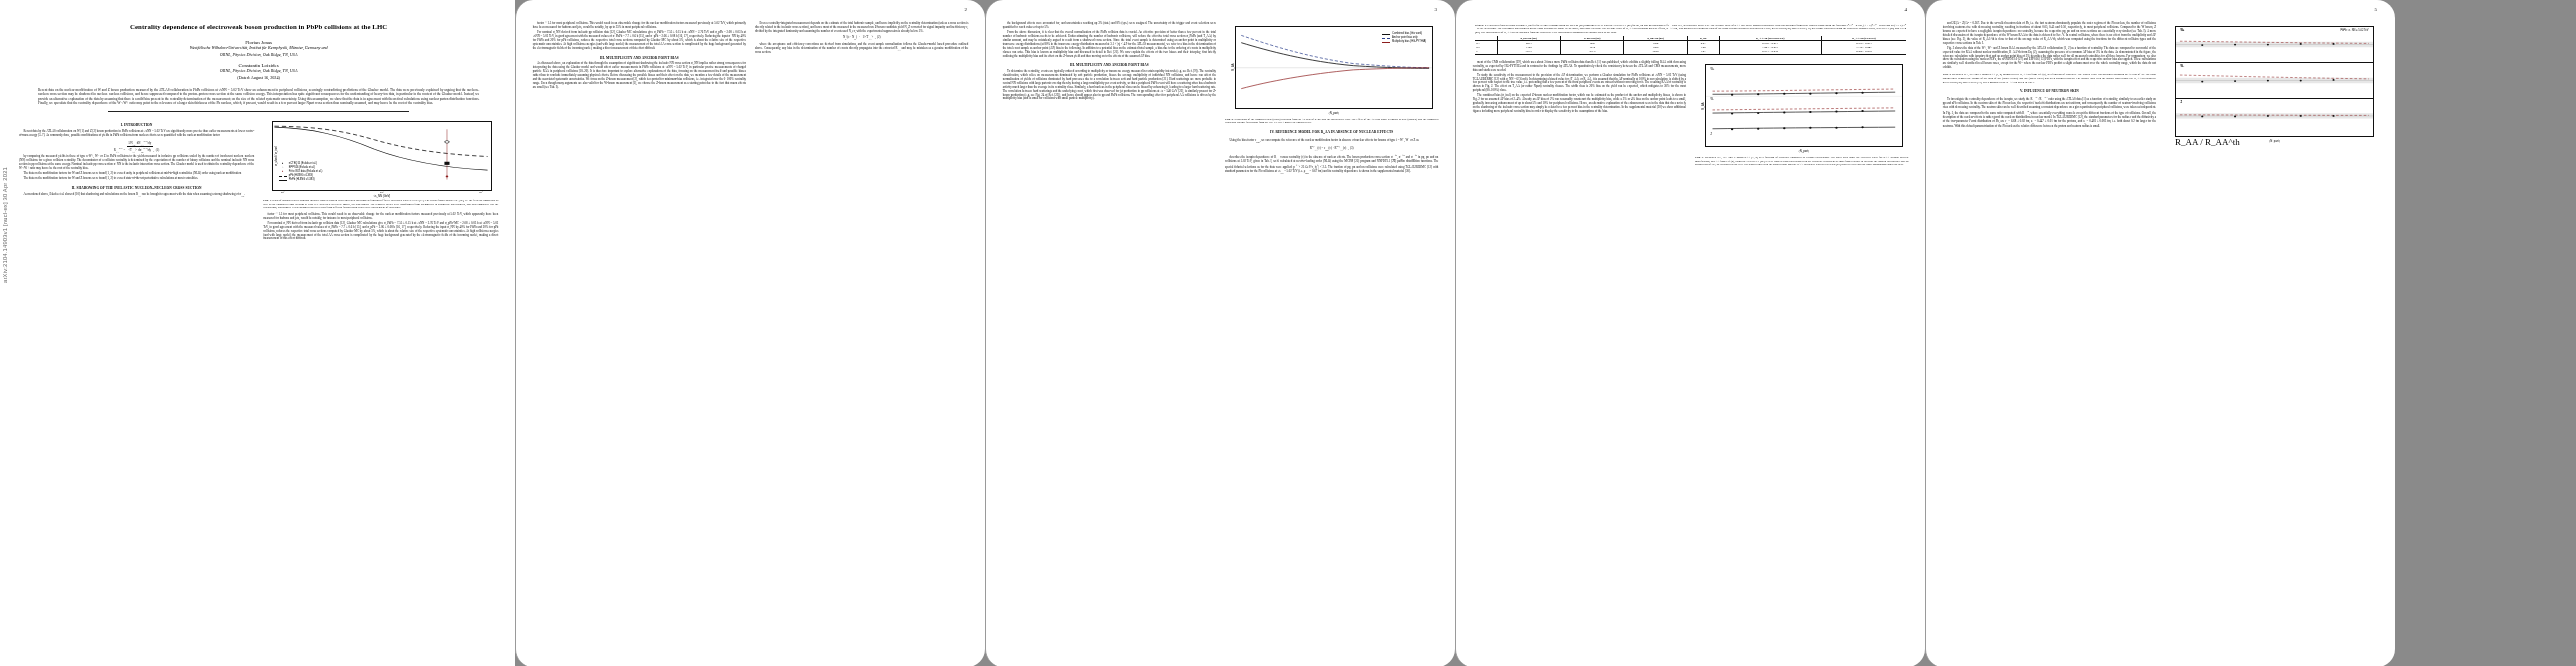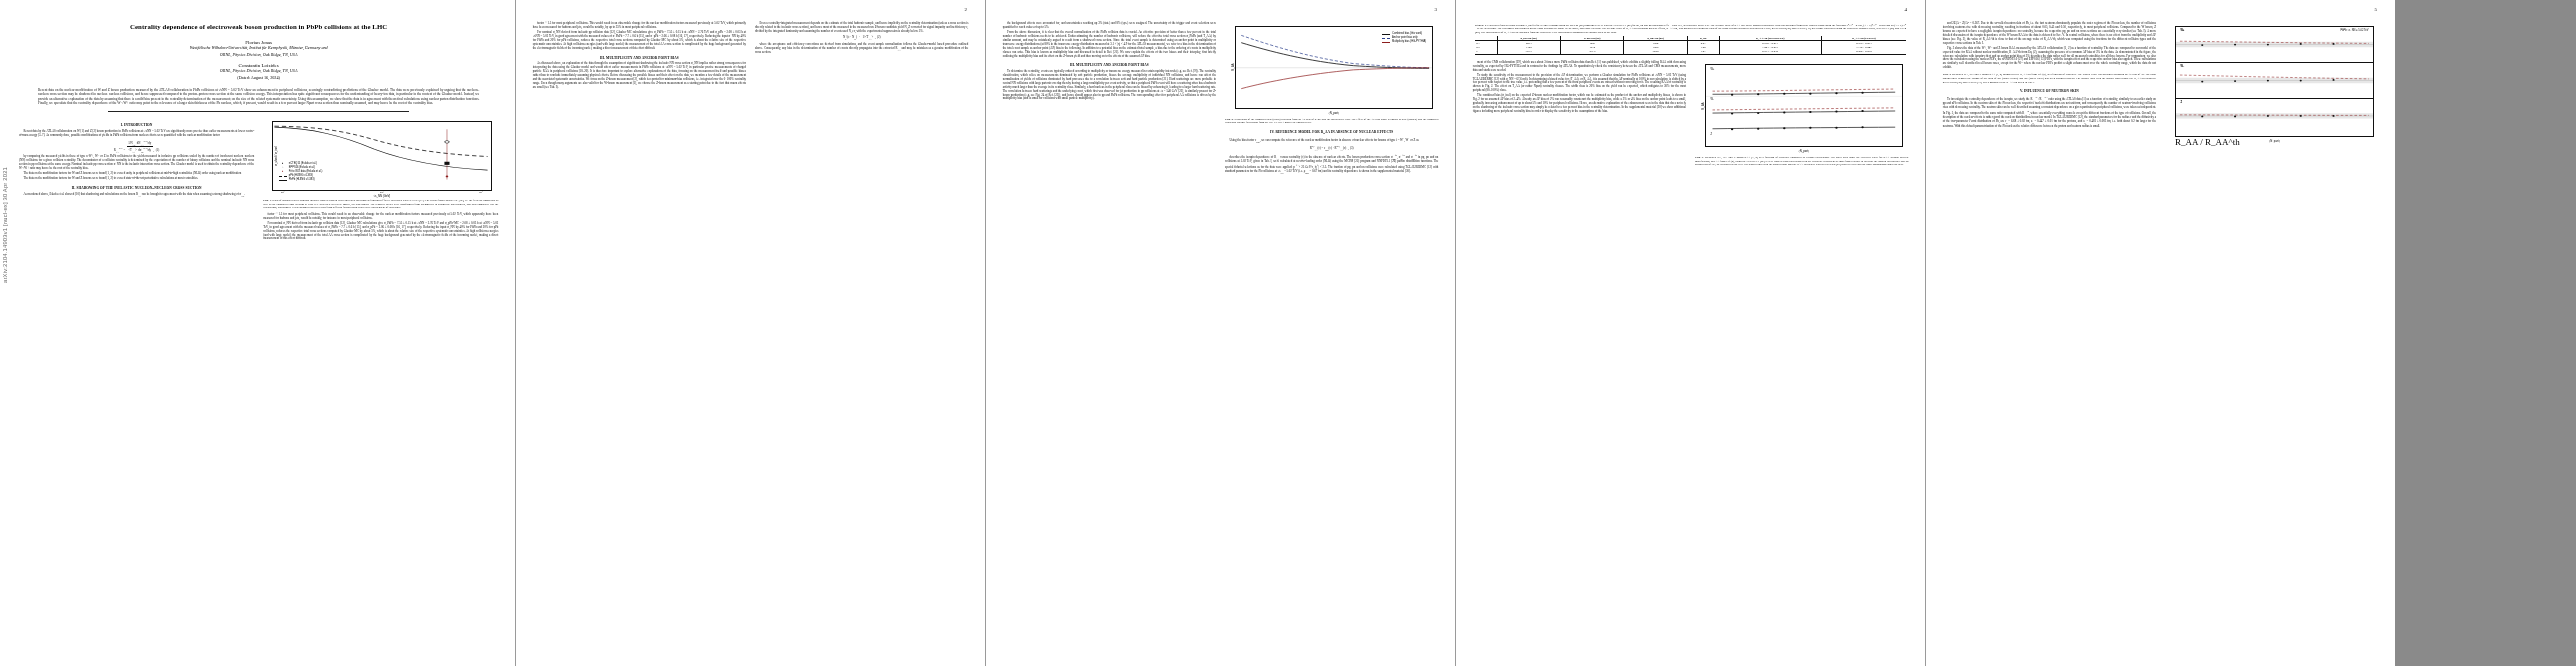--- a/index.html
+++ b/index.html
@@ -1,20 +1,20 @@
 <!DOCTYPE html>
 <html style="font-size:9px"><head>
 <meta charset="utf-8">
 <style>
   html,body{margin:0;padding:0;background:#7e7e7e;}
   body{font-family:"Liberation Serif",serif;}
   .strip{width:2576px;height:667px;display:flex;gap:0;background:#8a8a8a;position:relative;}
   .page{background:#ffffff;height:667px;position:relative;overflow:hidden;box-sizing:border-box;flex:0 0 auto;}
   .page.p1{width:515px;padding:14.5px 16.7px 7.8px 19px;}
-  .page.p2,.page.p3,.page.p4,.page.p5{width:470px;padding:14.5px 16.7px 7.8px 16.7px;}
+  .page.p2,.page.p3,.page.p4,.page.p5{width:470px;padding:14.5px 16.7px 7.8px 16.7px;border-radius:18px;}
   .page + .page{border-left:1.1px solid #9a9a9a;}
 
   .arxiv-side{
     position:absolute;left:2.2px;top:167px;width:9px;
     writing-mode:vertical-rl;transform:rotate(180deg);
     font-family:"Liberation Sans",sans-serif;font-size:5.8px;color:#666;
     letter-spacing:0.2px;white-space:nowrap;
   }
   .pagenum{position:absolute;top:6.7px;right:18px;font-size:5px;color:#111;font-family:"Liberation Serif",serif;}
 

